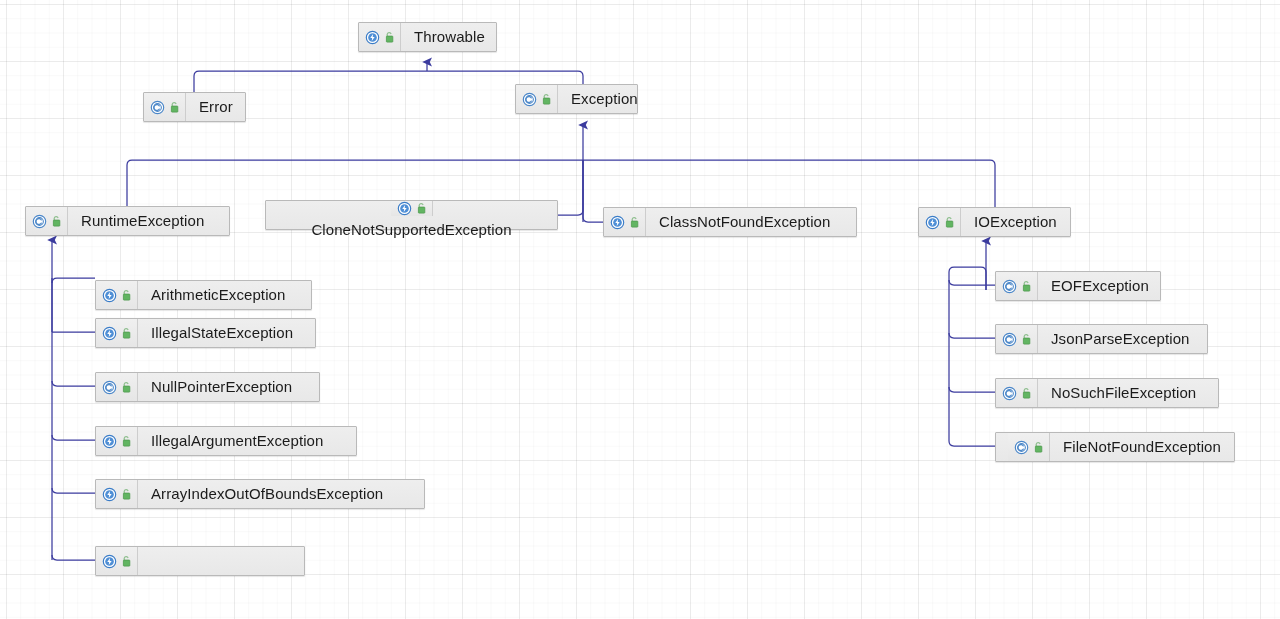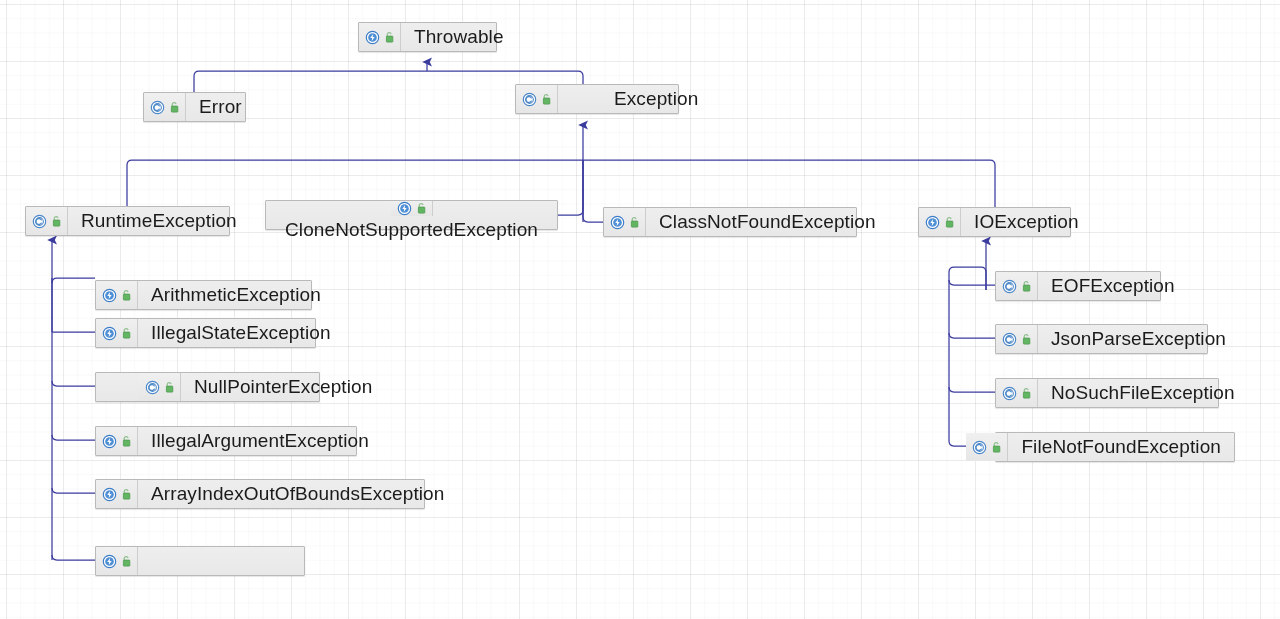--- a/index.html
+++ b/index.html
@@ -45,21 +45,21 @@
     display: flex;
     align-items: center;
     gap: 3px;
     padding: 0 5px 0 6px;
     height: 100%;
     border-right: 1px solid #cdcdcd;
     background: linear-gradient(to bottom, #f0f0f0 0%, #e6e6e6 100%);
   }
   .node .label {
     padding: 0 13px 0 13px;
-    font-size: 19px;
+    font-size: 15px;
     color: #1b1b1b;
     line-height: 28px;
     letter-spacing: 0.1px;
   }
   .ico { display: block; }
   .lock { display: block; }
 </style>
 </head>
 <body>
 
@@ -135,21 +135,21 @@
         </span>
         <span>
           <svg class="lock" width="12" height="13" viewBox="0 0 12 13" aria-hidden="true">
             <path d="M 4.2 5.4 L 4.2 3.4 A 2.0 2.0 0 0 1 8.1 3.0" fill="none" stroke="#8fbf8f" stroke-width="1.25"></path>
             <rect x="3.4" y="5.1" width="6.4" height="6.0" rx="0.6" fill="#62b562" stroke="#4e9a4e" stroke-width="0.8"></rect>
           </svg>
         </span>
       </div>
       <span class="label">Error</span>
     </div>
-    <div class="node" style="left: 515px; top: 84px; width: 164px; gap: 43px;">
+    <div class="node" style="left: 515px; top: 84px; width: 123px;">
       <div class="gutter">
         <span>
           <svg class="ico" width="15" height="15" viewBox="0 0 16 16" aria-hidden="true">
             <circle cx="8" cy="8" r="6.6" fill="#ffffff" stroke="#4a86c8" stroke-width="1.25"></circle>
             <circle cx="8" cy="8" r="4.1" fill="none" stroke="#4a86c8" stroke-width="1.15"></circle>
             <path d="M 9.9 6.3 A 3.1 3.1 0 1 0 9.9 9.7" fill="none" stroke="#4a86c8" stroke-width="1.3" stroke-linecap="round"></path>
           </svg>
         </span>
         <span>
           <svg class="lock" width="12" height="13" viewBox="0 0 12 13" aria-hidden="true">
@@ -261,21 +261,21 @@
         </span>
         <span>
           <svg class="lock" width="12" height="13" viewBox="0 0 12 13" aria-hidden="true">
             <path d="M 4.2 5.4 L 4.2 3.4 A 2.0 2.0 0 0 1 8.1 3.0" fill="none" stroke="#8fbf8f" stroke-width="1.25"></path>
             <rect x="3.4" y="5.1" width="6.4" height="6.0" rx="0.6" fill="#62b562" stroke="#4e9a4e" stroke-width="0.8"></rect>
           </svg>
         </span>
       </div>
       <span class="label">IllegalStateException</span>
     </div>
-    <div class="node" style="left: 95px; top: 372px; width: 225px; padding-left: 43px;">
+    <div class="node" style="left: 95px; top: 372px; width: 225px;">
       <div class="gutter">
         <span>
           <svg class="ico" width="15" height="15" viewBox="0 0 16 16" aria-hidden="true">
             <circle cx="8" cy="8" r="6.6" fill="#ffffff" stroke="#4a86c8" stroke-width="1.25"></circle>
             <circle cx="8" cy="8" r="4.1" fill="none" stroke="#4a86c8" stroke-width="1.15"></circle>
             <path d="M 9.9 6.3 A 3.1 3.1 0 1 0 9.9 9.7" fill="none" stroke="#4a86c8" stroke-width="1.3" stroke-linecap="round"></path>
           </svg>
         </span>
         <span>
           <svg class="lock" width="12" height="13" viewBox="0 0 12 13" aria-hidden="true">

